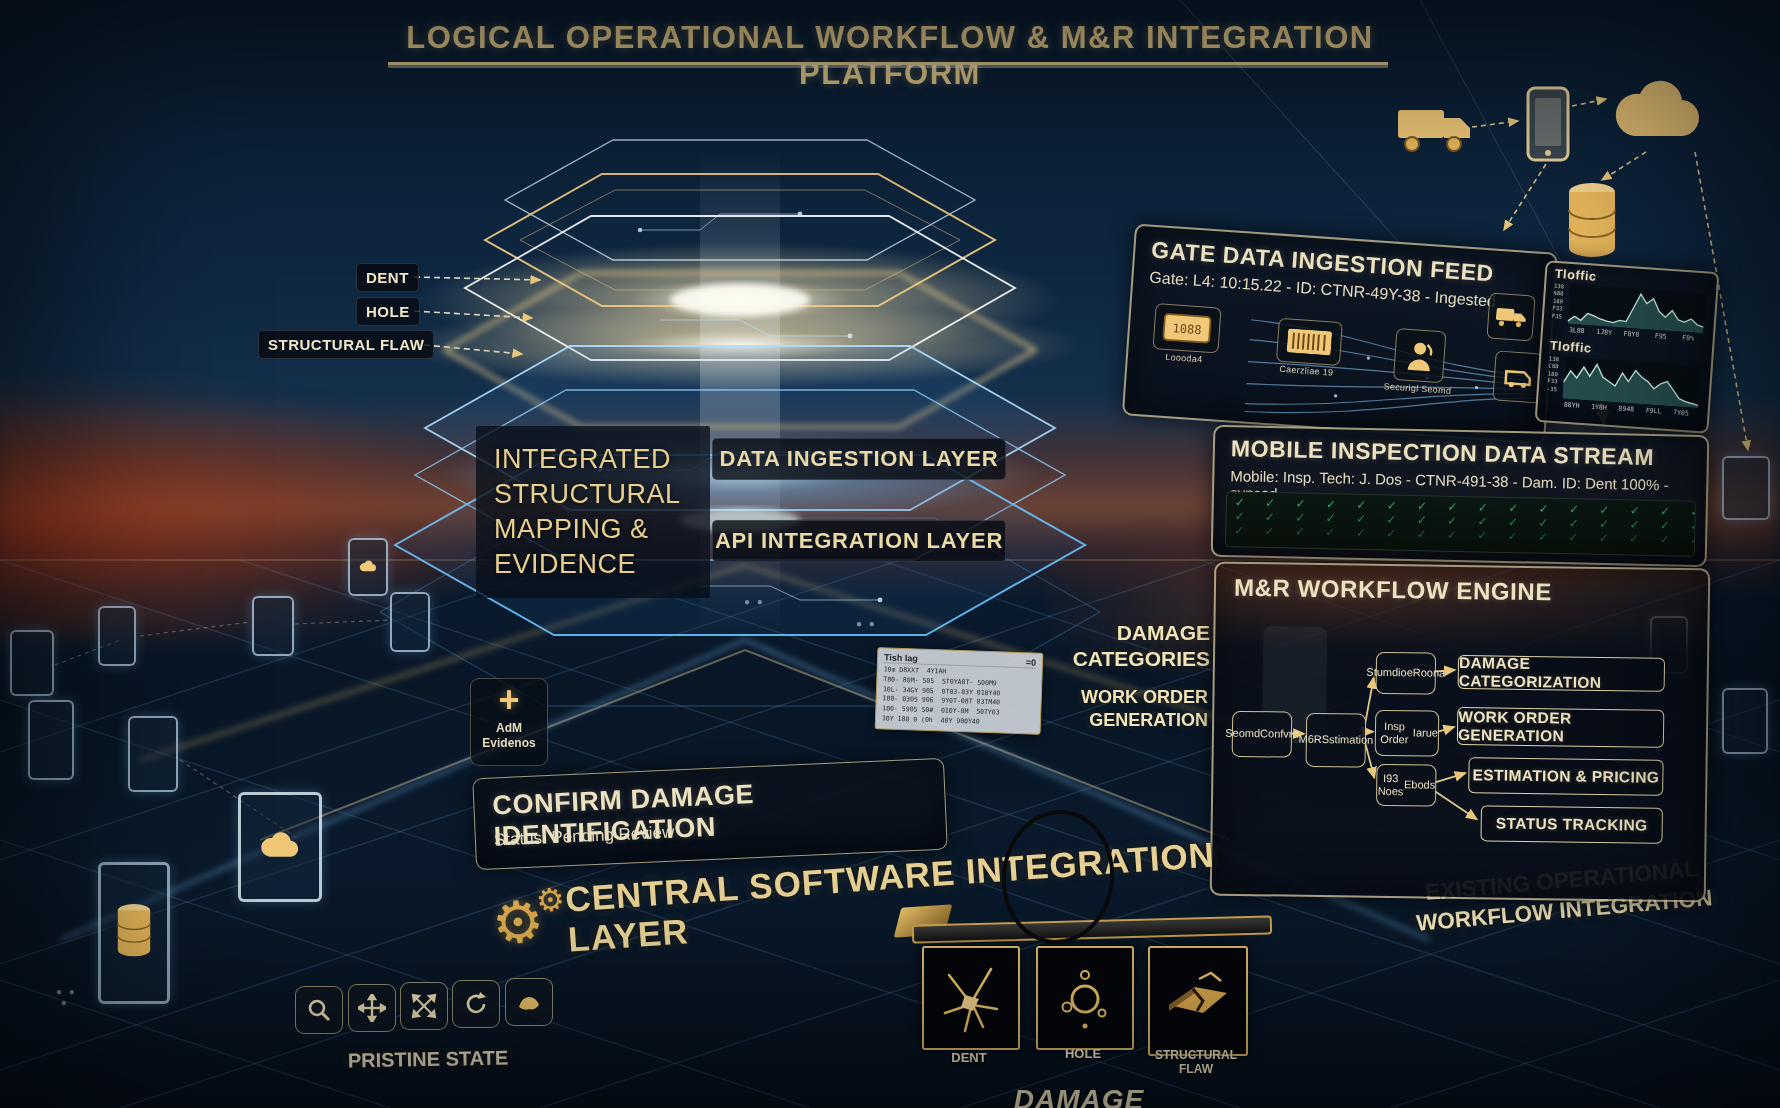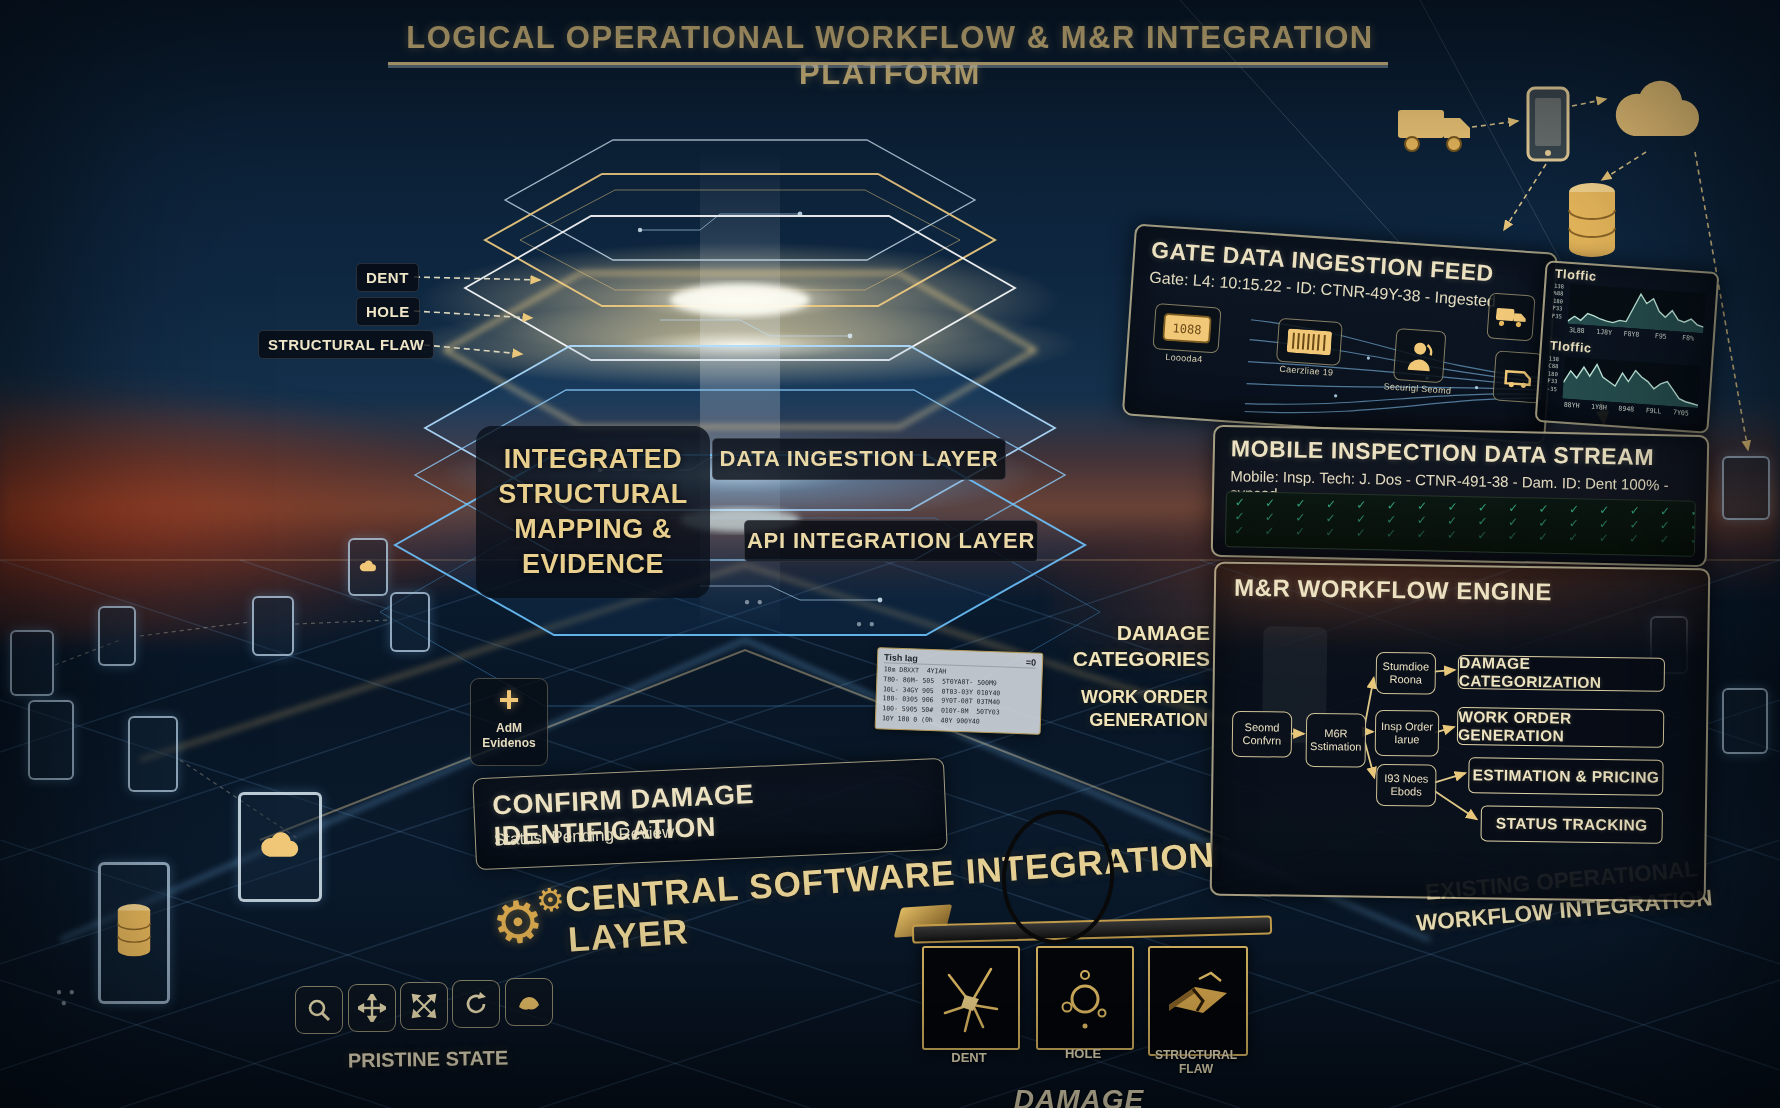--- a/index.html
+++ b/index.html
@@ -14,40 +14,40 @@
   .sunset-right{left:1050px;top:520px;width:600px;height:160px;filter:blur(8px);pointer-events:none;
           background:radial-gradient(ellipse at 50% 50%,rgba(190,90,40,.4) 0%,rgba(120,50,25,.18) 55%,rgba(60,25,15,0) 80%);}
   .vignette{left:0;top:0;width:100%;height:100%;pointer-events:none;z-index:9;
           box-shadow:inset 0 0 180px 60px rgba(0,0,0,.55);}
   .title{left:390px;top:20px;width:1000px;text-align:center;font-size:31px;font-weight:bold;
          letter-spacing:1.5px;color:#dcc386;text-shadow:0 0 8px rgba(230,200,130,.35);z-index:5;}
   .title-rule{left:388px;top:62px;width:1000px;height:3px;background:#d8c187;box-shadow:0 3px 0 rgba(200,220,230,.45);z-index:5;}
   .pill{background:rgba(6,10,18,.8);border:1px solid rgba(255,255,255,.14);border-radius:5px;
         display:flex;align-items:center;justify-content:center;color:#efe6c8;font-weight:bold;z-index:4;}
   .callout{height:27px;font-size:15px;letter-spacing:.5px;padding:0 9px;}
-  .bigbox{background:rgba(8,14,24,.78);border-radius:16px;padding:16px 18px;z-index:4;
-          color:#e8cf8e;font-size:27px;font-weight:bold;line-height:1.3;letter-spacing:.5px;
-          text-shadow:0 0 6px rgba(0,0,0,.8);text-align:center;}
+  .bigbox{background:rgba(8,14,24,.78);border-radius:2px;padding:16px 18px;z-index:4;
+          color:#e8cf8e;font-size:27px;font-weight:normal;line-height:1.3;letter-spacing:.5px;
+          text-shadow:0 0 6px rgba(0,0,0,.8);}
   .layerpill{width:292px;height:40px;font-size:22px;letter-spacing:.8px;color:#ead9a6;}
   .panel{background:linear-gradient(180deg,rgba(14,22,34,.93),rgba(8,14,24,.9));
          border:2px solid rgba(226,213,170,.7);border-radius:10px;z-index:5;
          box-shadow:0 0 22px rgba(0,0,0,.65), inset 0 0 40px rgba(0,0,0,.45);}
   .ptitle{font-weight:bold;color:#ece2c2;letter-spacing:.6px;text-shadow:0 0 6px rgba(240,220,160,.25);}
   .psub{color:#e4dcc0;}
   .chip{position:absolute;background:rgba(10,16,24,.85);border:1.5px solid rgba(215,200,150,.6);
         border-radius:7px;display:flex;align-items:center;justify-content:center;}
   .chiplabel{position:absolute;color:#d9d2b4;font-size:9px;text-align:center;letter-spacing:.3px;}
   .minichart{background:rgba(7,14,20,.9);}
   .ctick{color:#c8d2c8;font-size:6.5px;white-space:pre;font-family:"DejaVu Sans Mono",monospace;}
   .ytick{position:absolute;color:#c0cac0;font-size:5.5px;line-height:1.35;white-space:pre-line;font-family:"DejaVu Sans Mono",monospace;}
   .checkstrip{background:linear-gradient(180deg,#0b1712,#081009);border-radius:5px;border:1px solid rgba(120,160,120,.25);
               overflow:hidden;padding:3px 8px;}
   .checkrow{font-size:12px;letter-spacing:8.5px;color:#35a37f;white-space:nowrap;line-height:14px;}
   .fnode{position:absolute;background:rgba(10,16,26,.88);border:1.5px solid #cfc298;border-radius:8px;
-         color:#eae0c2;font-size:11px;line-height:1.2;display:flex;flex-direction:column;
+         color:#eae0c2;font-size:11px;line-height:1.2;display:flex;flex-direction:row;
          align-items:center;justify-content:center;text-align:center;}
   .outbox{position:absolute;background:rgba(8,13,22,.85);border:1.5px solid #e2d6aa;border-radius:6px;
           color:#efe5c2;font-weight:bold;font-size:15.5px;display:flex;align-items:center;justify-content:center;
           letter-spacing:.4px;text-shadow:0 0 5px rgba(240,220,160,.25);}
   .floatlabel{color:#f0e4b8;font-weight:bold;text-shadow:0 0 7px rgba(0,0,0,.9),0 0 10px rgba(240,220,160,.25);z-index:4;}
   .device{position:absolute;border:2px solid rgba(190,215,235,.75);background:rgba(22,42,62,.45);
           border-radius:6px;box-shadow:0 0 12px rgba(120,180,230,.3);z-index:3;
           display:flex;align-items:center;justify-content:center;}
   .dots{position:absolute;z-index:3;color:rgba(200,210,220,.6);font-size:10px;letter-spacing:2px;}
   .loglite{background:rgba(205,211,216,.92);border:1px solid #b49a55;border-radius:3px;color:#20262e;z-index:6;
@@ -186,21 +186,21 @@
   <div class="abs pill callout" style="left:258px;top:330px;">STRUCTURAL FLAW</div>
 
   <div class="abs bigbox" style="left:476px;top:426px;width:198px;">
     <div>INTEGRATED</div>
     <div>STRUCTURAL</div>
     <div>MAPPING &amp;</div>
     <div>EVIDENCE</div>
   </div>
 
   <div class="abs pill layerpill" style="left:712px;top:438px;">DATA INGESTION LAYER</div>
-  <div class="abs pill layerpill" style="left:712px;top:520px;margin-left:32px;">API INTEGRATION LAYER</div>
+  <div class="abs pill layerpill" style="left:712px;top:520px;">API INTEGRATION LAYER</div>
 
   <svg class="abs" style="left:1396px;top:100px;z-index:4;" width="80" height="56" viewBox="0 0 80 56">
     <rect x="2" y="10" width="46" height="28" rx="3" fill="#f0c878"></rect>
       <path d="M48,18 h16 l10,10 v10 h-26 Z" fill="#f0c878"></path>
     <circle cx="16" cy="44" r="7" fill="#e8b85c" stroke="#7a5a20" stroke-width="2"></circle>
       <circle cx="58" cy="44" r="7" fill="#e8b85c" stroke="#7a5a20" stroke-width="2"></circle>
   </svg>
   <svg class="abs" style="left:1526px;top:86px;z-index:4;" width="44" height="76" viewBox="0 0 44 76">
     <rect x="2" y="2" width="40" height="72" rx="7" fill="rgba(240,220,170,.2)" stroke="#e8cf9a" stroke-width="3"></rect>
     <rect x="9" y="12" width="26" height="48" rx="2" fill="rgba(250,240,210,.25)"></rect>

